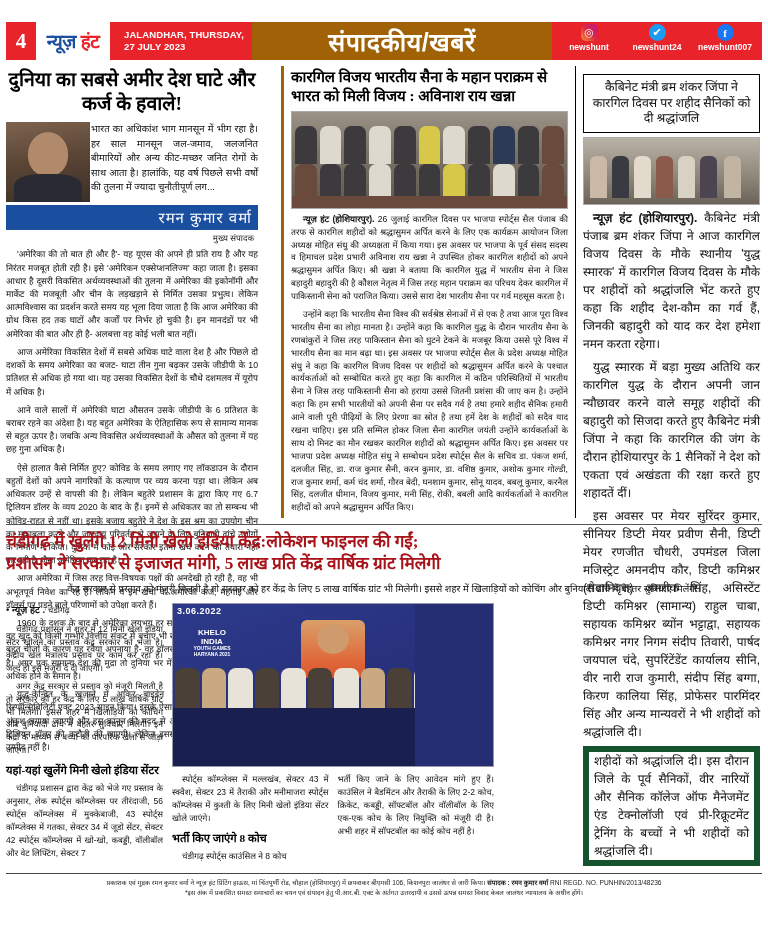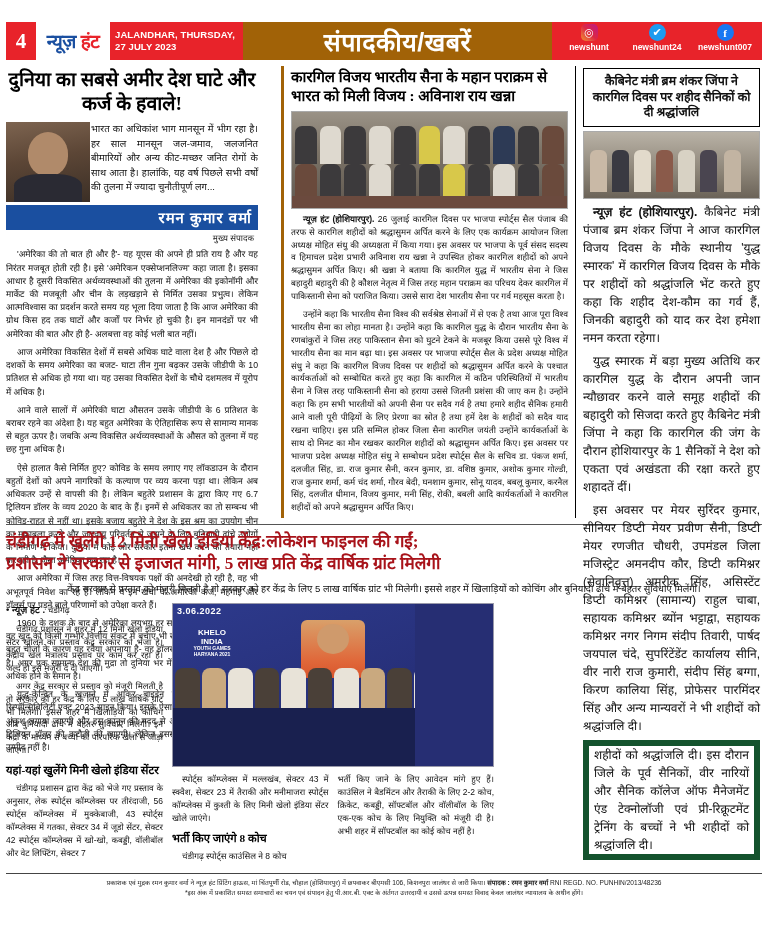--- a/index.html
+++ b/index.html
@@ -33,21 +33,21 @@
     min-width: 74px;
   }
   .mh-logo-txt {
     font-size: 19px; font-weight: bold; color: #1a4fa0;
     font-family: "Liberation Sans", sans-serif; letter-spacing: -.5px;
     white-space: nowrap; line-height: 1;
   }
   .mh-logo-txt .hl { color: #e8232a; }
   .mh-date {
     background: #e8232a; color: #fff;
-    padding: 4px 8px 4px 5px; display: flex; flex-direction: column;
+    padding: 4px 8px 4px 14px; display: flex; flex-direction: column;
     justify-content: center; min-width: 118px;
   }
   .mh-date div {
     font-size: 9.5px; font-weight: bold; line-height: 1.25;
     letter-spacing: .1px; white-space: nowrap;
   }
   .mh-section {
     background: #a16207; color: #fff; flex: 1;
     display: flex; align-items: center; justify-content: center;
     font-size: 25px; font-weight: bold; letter-spacing: .5px;
@@ -92,21 +92,21 @@
     background: #b08a6a;
   }
   .ed-photo::after {
     content: ""; position: absolute; left: 8px; bottom: 0;
     width: 68px; height: 28px; border-radius: 40% 40% 0 0;
     background: #2a2a33;
   }
   .ed-intro { font-size: 9.6px; line-height: 1.5; text-align: justify; color: #111; }
   .ed-byline {
     background: #1a4fa0; color: #fff; text-align: right;
-    font-size: 15px; font-weight: bold; padding: 2px 6px 3px 0; margin-top: 3px;
+    font-size: 15px; font-weight: normal; padding: 2px 6px 3px 0; margin-top: 3px;
     letter-spacing: 1px;
   }
   .ed-role { text-align: right; font-size: 8.5px; color: #222; margin: 2px 4px 5px 0; }
   .ed-body p { font-size: 8.7px; line-height: 1.52; text-align: justify; margin: 0 0 5px 0; text-indent: 11px; }
 
   
   .st-head {
     font-size: 15px; font-weight: bold; line-height: 1.26; color: #000;
     font-family: "Liberation Serif", serif; margin: 2px 0 5px;
   }
@@ -122,22 +122,22 @@
   .story-photo .fig.lt { background: #ded9cf; }
   .story-photo .fig.yl { background: #d8c84a; }
   .story-photo .fig.bl { background: #2d3a55; }
   .story-photo .fig.br { background: #6a4a3c; }
   .story-photo .floor { position: absolute; left:0; right:0; bottom:0; height: 12px; background: #6b4a3e; }
   .st-body p { font-size: 8.6px; line-height: 1.5; text-align: justify; margin: 0 0 5px 0; text-indent: 12px; }
   .dateline { font-weight: bold; }
 
   
   .rt-head {
-    font-size: 12.4px; font-weight: bold; line-height: 1.26; text-align: center;
-    border: 1px solid #000; padding: 5px 4px; margin: 2px 0 4px;
+    font-size: 12.4px; font-weight: normal; line-height: 1.26; text-align: center;
+    border: 1px solid #000; padding: 5px 4px; margin: 8px 0 4px;
     font-family: "Liberation Serif", serif;
   }
   .rt-photo {
     width: 100%; height: 68px; margin-bottom: 4px; border: 1px solid #aaa;
     background: linear-gradient(180deg,#b9b2a6 0%,#8d8578 60%,#6b6358 100%);
     position: relative; overflow: hidden;
   }
   .rt-photo .p { position: absolute; bottom: 6px; width: 17px; height: 42px; border-radius: 6px 6px 0 0; }
   .rt-body p { font-size: 12px; line-height: 1.5; text-align: justify; margin: 0 0 5px 0; text-indent: 10px; }
   .rt-boxed { border: 6px solid #14532d; padding: 0 5px; margin-top: 3px; }

